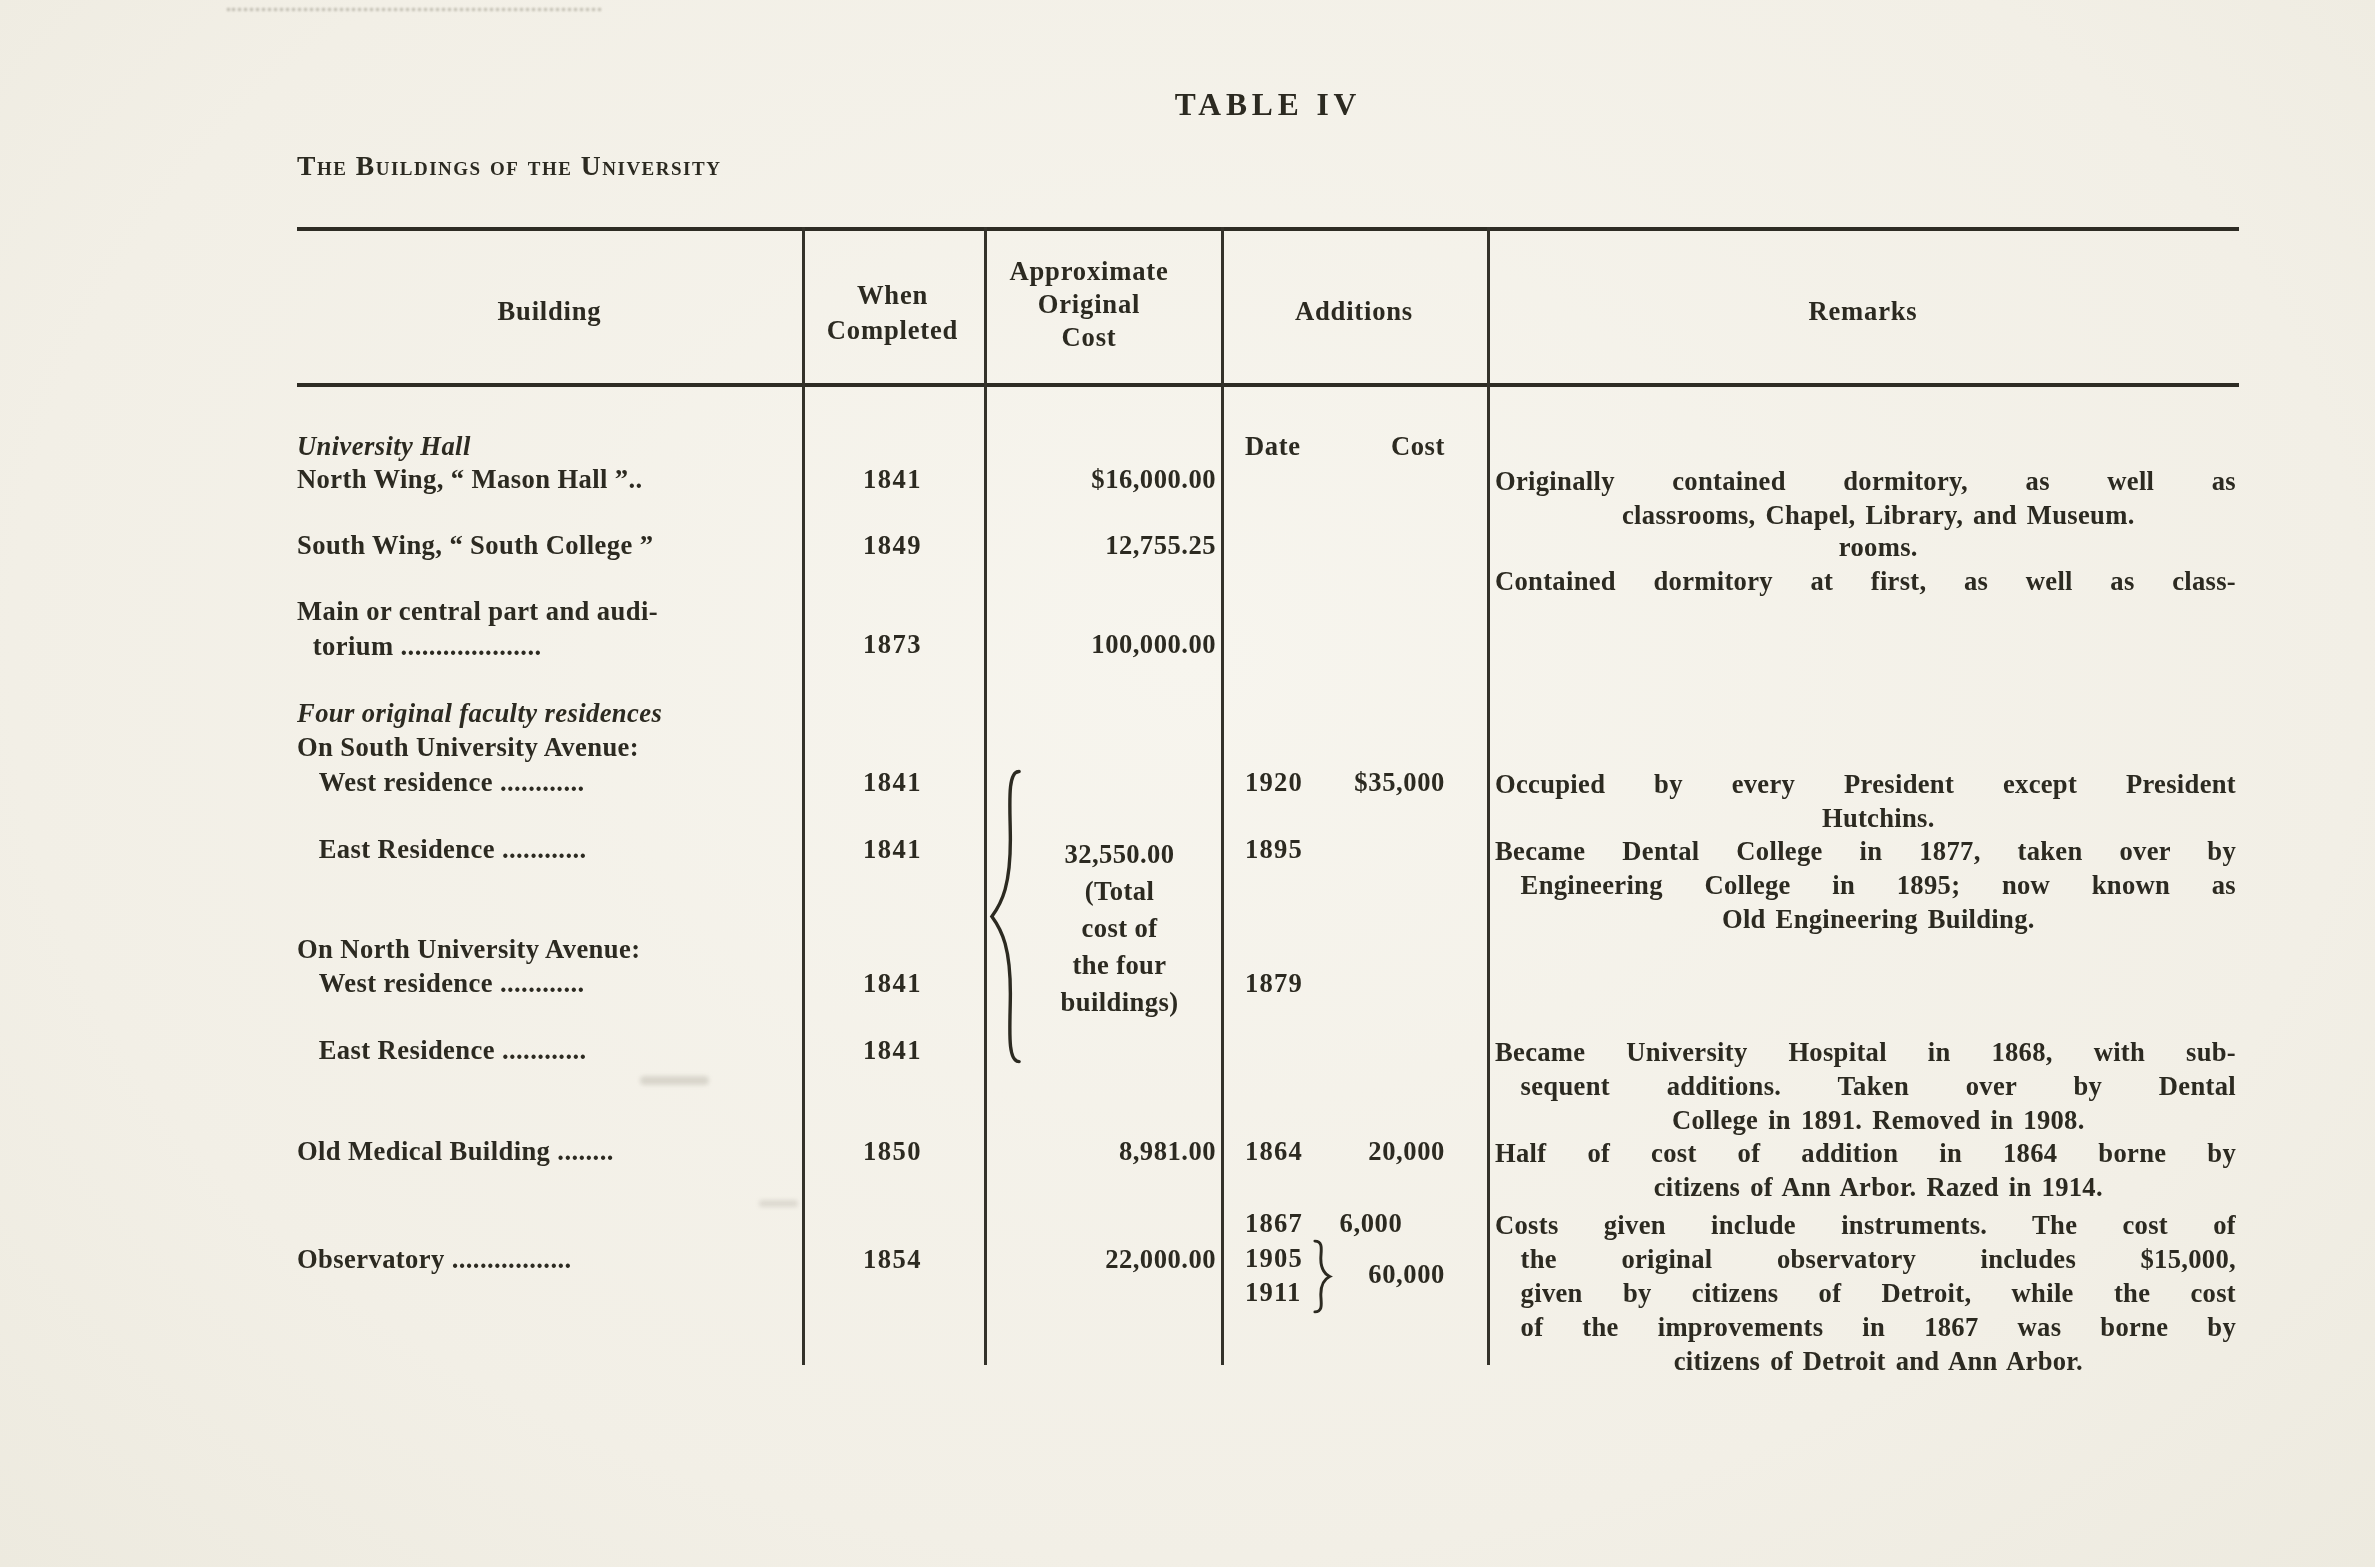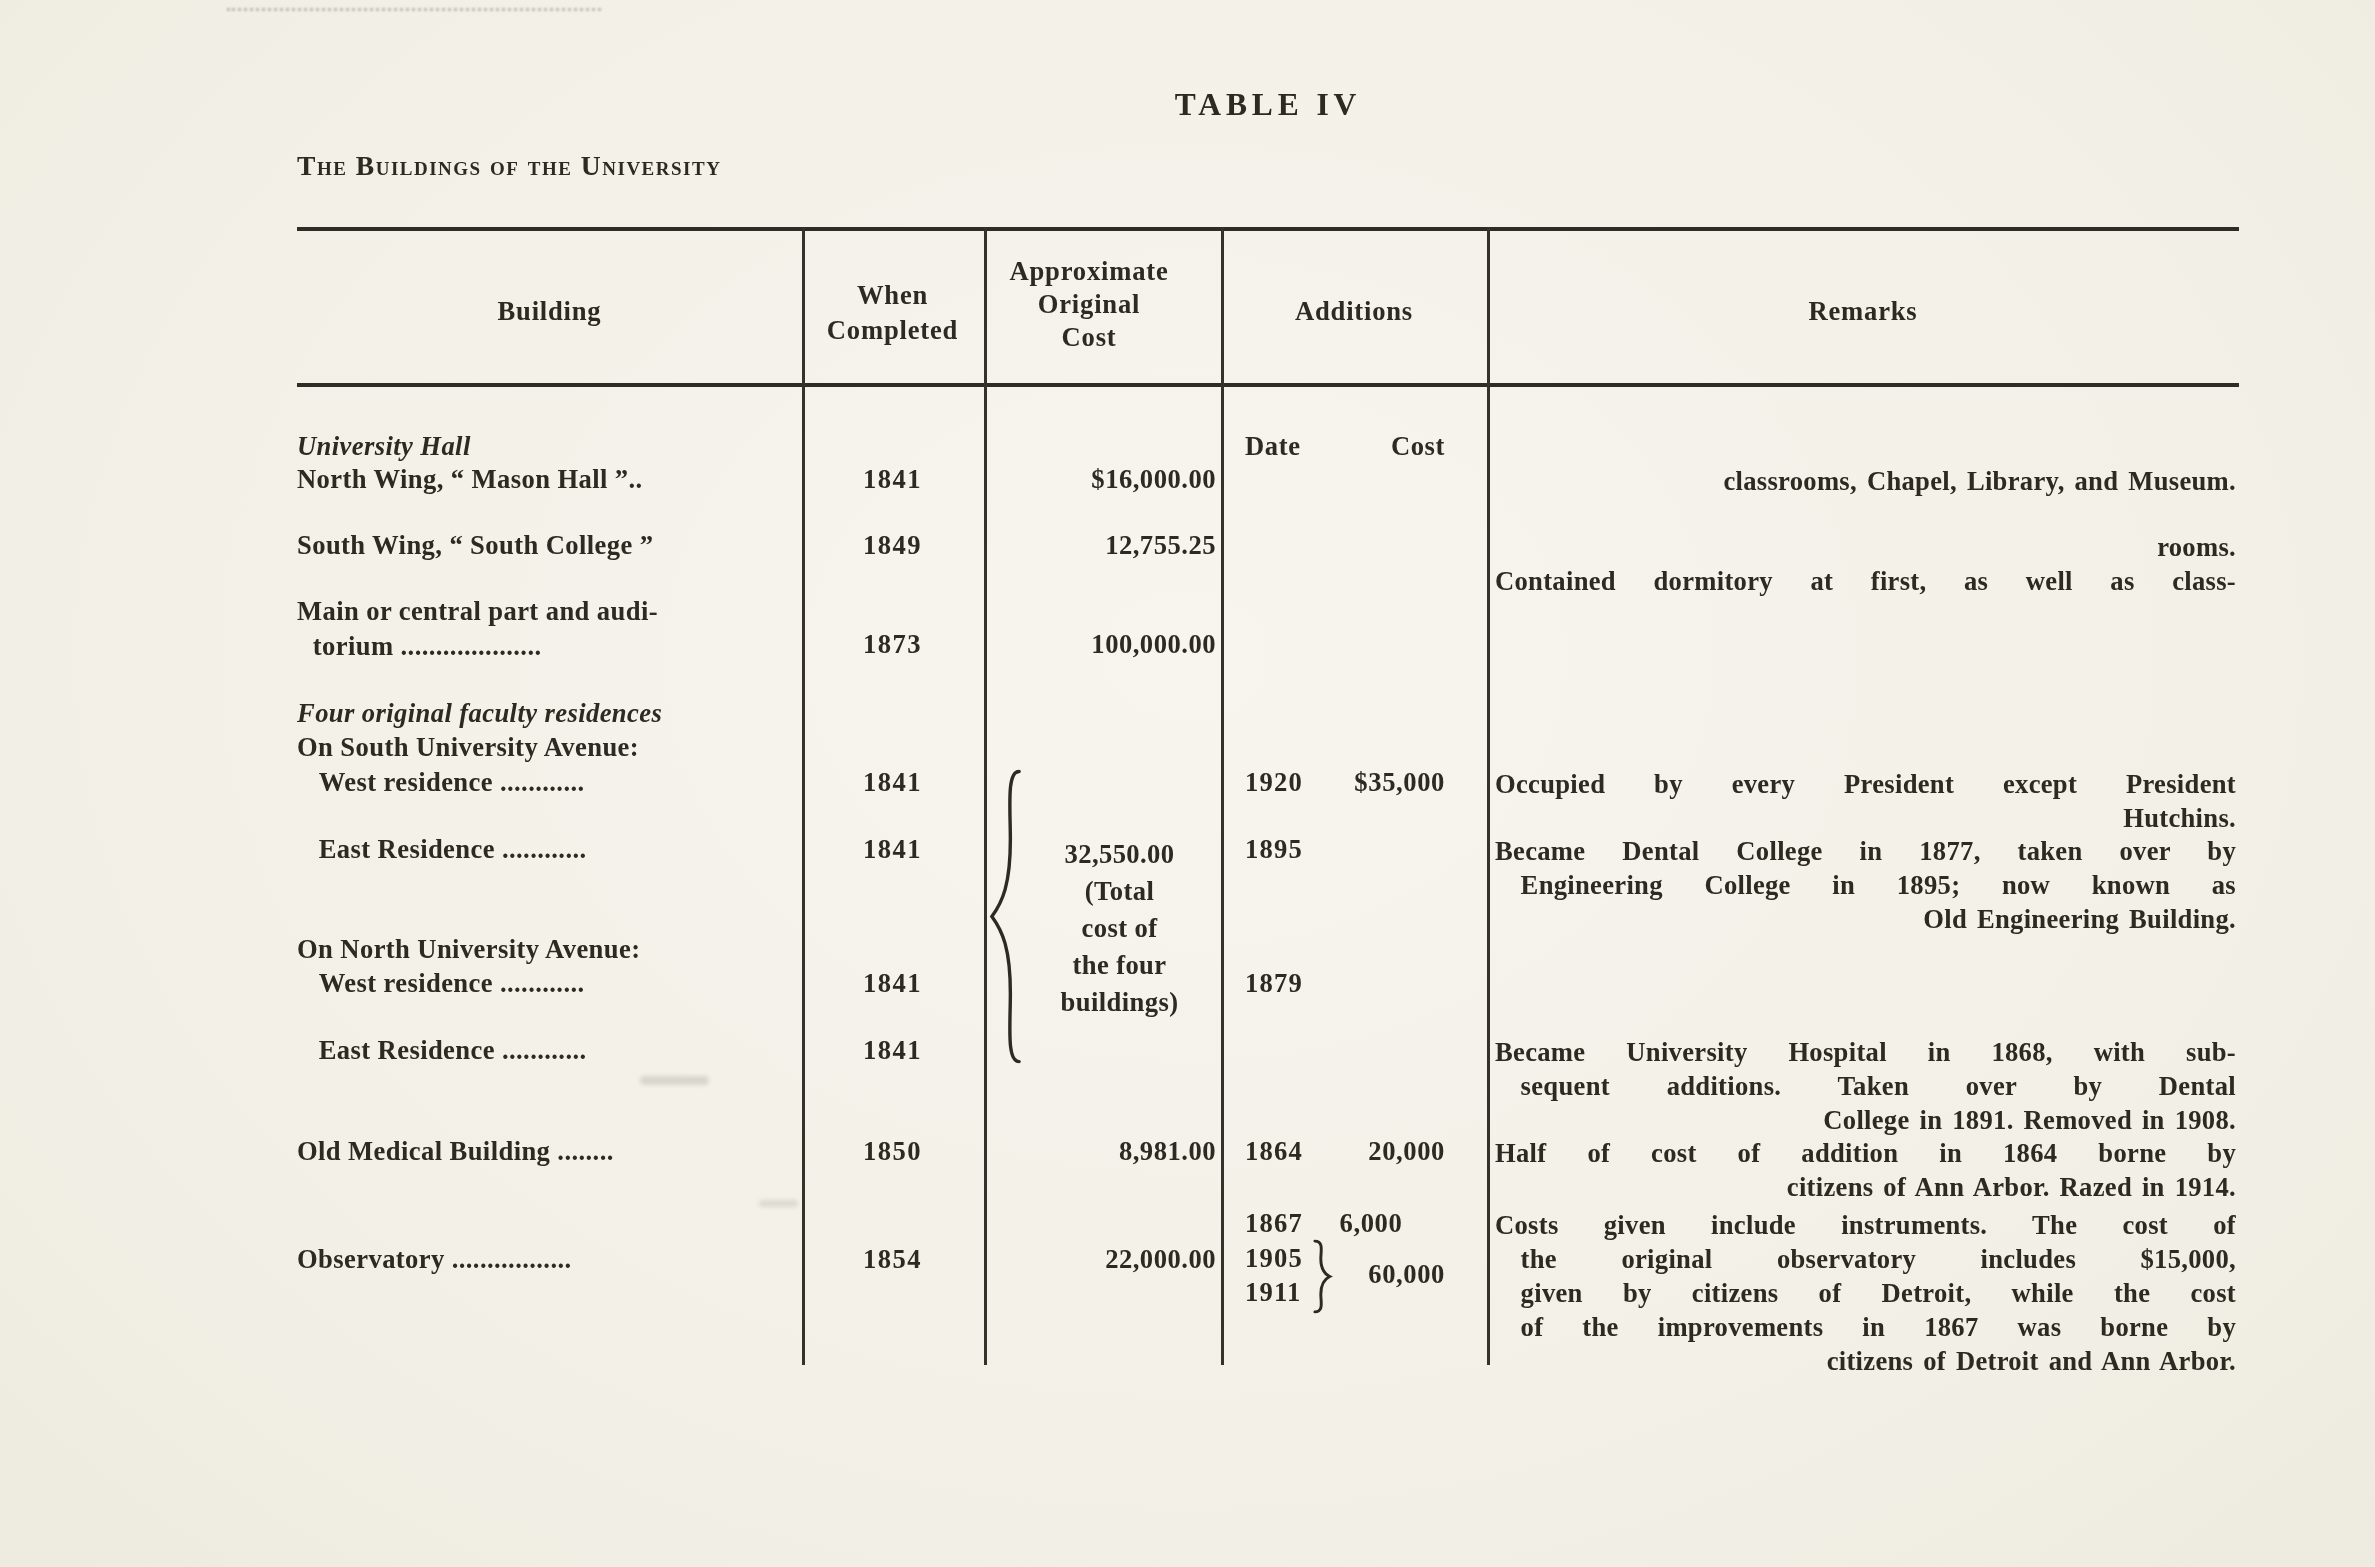--- a/index.html
+++ b/index.html
@@ -17,21 +17,21 @@
   .cell{position:absolute;font-size:26.6px;line-height:31.5px;letter-spacing:0.4px;white-space:nowrap;}
   .wrap{white-space:normal;}
   .hdr{text-align:center;letter-spacing:0.8px;}
   .ital{font-style:italic;}
   .yr{left:505px;width:181px;text-align:center;letter-spacing:1.5px;}
   .money{left:694px;width:225px;text-align:right;letter-spacing:0.5px;}
   .adate{left:948px;letter-spacing:1.2px;}
   .acost{left:1000px;width:148px;text-align:right;letter-spacing:0.6px;}
   .remark{left:1198px;width:741px;font-size:26.6px;line-height:34px;letter-spacing:0.3px;word-spacing:3px;white-space:normal;}
   .rl{text-align:justify;text-align-last:justify;}
-  .rl.last{text-align:right;text-align-last:auto;}
+  .rl.last{text-align:center;text-align-last:auto;}
   .rl.cont{margin-left:25.6px;}
   .hrule{position:absolute;left:0;width:1942px;height:3.9px;background:#2e2c24;}
   .vrule{position:absolute;top:0;width:3px;height:1138px;background:#34322a;}
   .centerblock{text-align:center;}
   .artifact{position:absolute;}
 </style>
 </head>
 <body>
 
 <div class="page">
@@ -64,20 +64,21 @@
 
     <div class="cell adate" style="top:204px;letter-spacing:0.6px;">Date</div>
     <div class="cell acost" style="top:204px;">Cost</div>
 
     <div class="cell ital" style="left:0;top:204px;">University Hall</div>
 
     <div class="cell" style="left:0;top:237px;">North Wing, “ Mason Hall ”..</div>
     <div class="cell yr" style="top:237px;">1841</div>
     <div class="cell money" style="top:237px;">$16,000.00</div>
     <div class="cell remark" style="top:237px;">
+      <div class="rl">Originally contained dormitory, as well as</div>
       <div class="rl last cont">classrooms, Chapel, Library, and Museum.</div>
     </div>
 
     <div class="cell" style="left:0;top:303px;">South Wing, “ South College ”</div>
     <div class="cell yr" style="top:303px;">1849</div>
     <div class="cell money" style="top:303px;">12,755.25</div>
     <div class="cell remark" style="top:303px;">
       <div class="rl last cont">rooms.</div>
       <div class="rl">Contained dormitory at first, as well as class-</div>
     </div>

